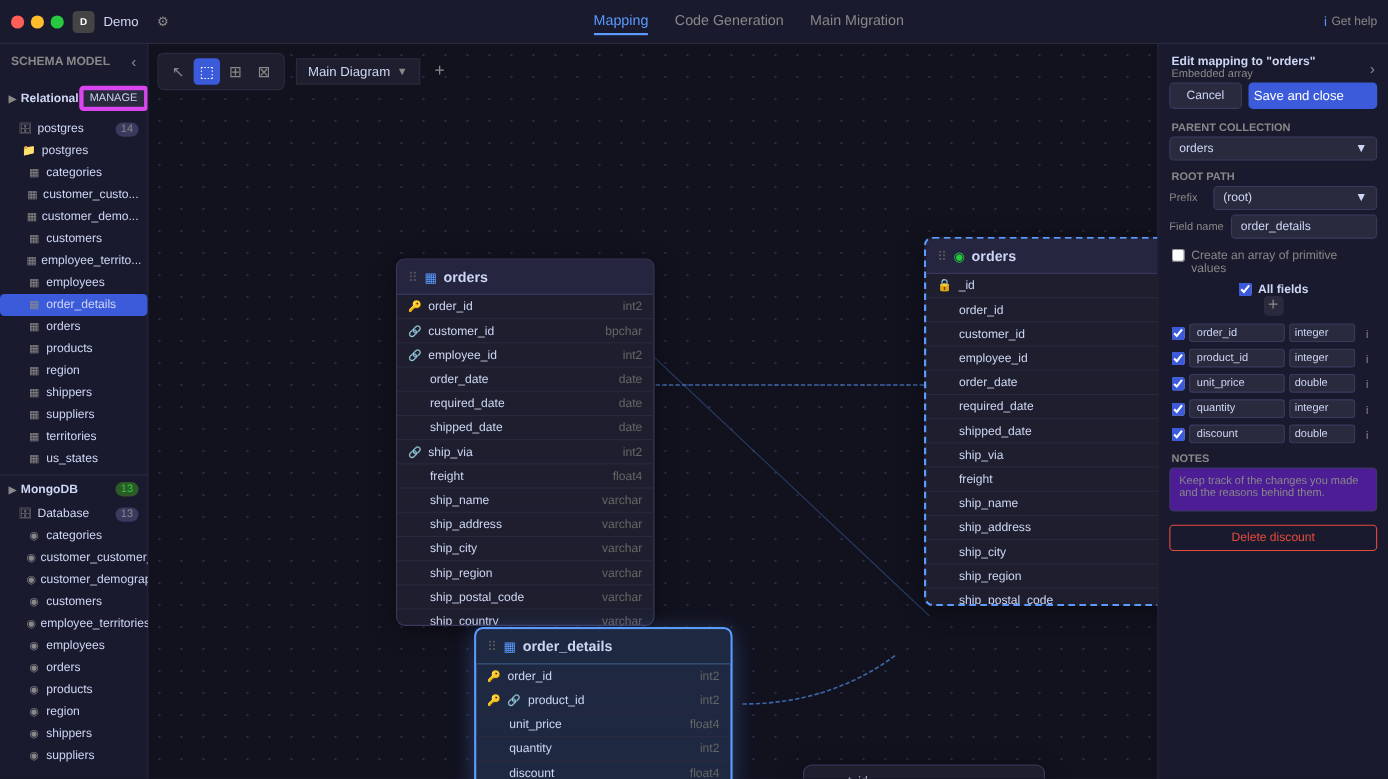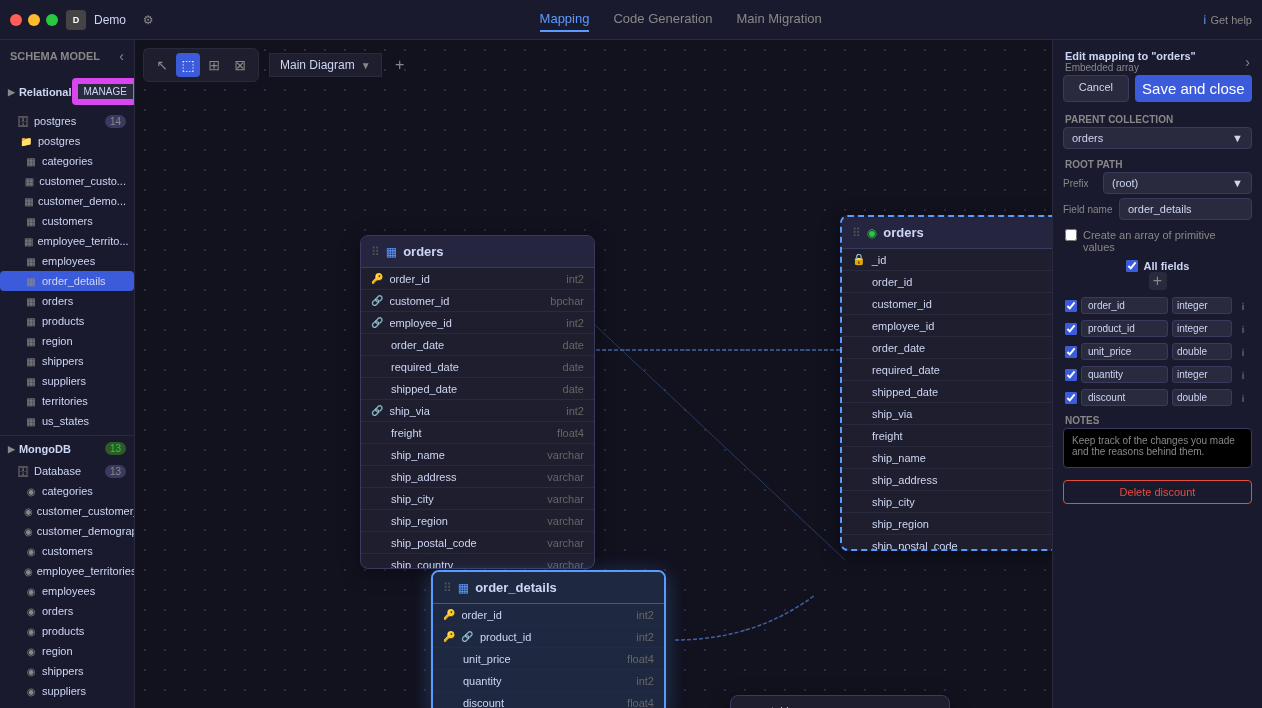--- a/index.html
+++ b/index.html
@@ -25,21 +25,21 @@
     
     .sidebar { width: 135px; background: #1a1a2e; border-right: 1px solid #2a2a3e; display: flex; flex-direction: column; overflow: hidden; }
     .sidebar-header { display: flex; align-items: center; justify-content: space-between; padding: 8px 10px; }
     .sidebar-title { font-size: 11px; color: #888; font-weight: 600; text-transform: uppercase; }
     .sidebar-collapse { cursor: pointer; color: #888; font-size: 14px; }
     .filter-row { display: flex; align-items: center; padding: 4px 8px; gap: 4px; }
     .filter-input { flex: 1; background: #2a2a3e; border: 1px solid #3a3a5e; border-radius: 4px; padding: 3px 6px; color: #cdd6f4; font-size: 11px; outline: none; }
     .section-header { display: flex; align-items: center; justify-content: space-between; padding: 6px 8px; }
     .section-label { font-size: 11px; font-weight: 600; color: #cdd6f4; display: flex; align-items: center; gap: 4px; }
     .section-label .chevron { font-size: 9px; color: #888; cursor: pointer; }
-    .manage-btn { font-size: 10px; background: #2a2a3e; border: 6px solid #d946ef; border-radius: 4px; padding: 2px 6px; color: #cdd6f4; cursor: pointer; }
+    .manage-btn { font-size: 10px; background: #2a2a3e; border: 4px solid #d946ef; border-radius: 4px; padding: 2px 6px; color: #cdd6f4; cursor: pointer; }
     .sidebar-item { display: flex; align-items: center; padding: 3px 8px 3px 16px; cursor: pointer; border-radius: 4px; gap: 4px; }
     .sidebar-item.active { background: #3b5bdb; }
     .sidebar-item .item-icon { width: 14px; height: 14px; display: flex; align-items: center; justify-content: center; font-size: 10px; color: #888; }
     .sidebar-item .item-label { font-size: 11px; color: #cdd6f4; flex: 1; }
     .sidebar-item .item-badge { font-size: 10px; background: #3a3a5e; border-radius: 8px; padding: 1px 5px; color: #888; }
 
     
     .canvas { flex: 1; background: #12121f; background-image: radial-gradient(circle, #2a2a4a 1px, transparent 1px); background-size: 20px 20px; position: relative; overflow: hidden; }
     .tool-btn { width: 24px; height: 24px; display: flex; align-items: center; justify-content: center; cursor: pointer; color: #888; border-radius: 4px; font-size: 14px; }
     .tool-btn.active { background: #3b5bdb; color: #fff; }
@@ -61,36 +61,36 @@
     .table-row .link-icon { color: #5b9afe; font-size: 10px; }
 
     
     .order-details-card { position: absolute; background: #1e2840; border: 2px solid #5b9afe; border-radius: 8px; min-width: 220px; overflow: hidden; box-shadow: 0 4px 20px rgba(91,154,254,0.3); }
     .order-details-card .table-card-header { background: #1e2840; border-bottom: 1px solid #3a5a8a; }
 
     
     .right-panel { width: 210px; background: #1a1a2e; border-left: 1px solid #2a2a3e; display: flex; flex-direction: column; overflow: hidden; }
     .rp-buttons { display: flex; gap: 6px; padding: 0 10px 8px; }
     .btn-cancel { flex: 1; background: #2a2a3e; border: 1px solid #3a3a5e; border-radius: 4px; padding: 5px; color: #cdd6f4; font-size: 11px; cursor: pointer; text-align: center; }
-    .btn-save { flex: 2; background: #3b5bdb; border: none; border-radius: 4px; padding: 5px; color: #fff; font-size: 15px; cursor: pointer; text-align: center; }
+    .btn-save { flex: 2; background: #3b5bdb; border: none; border-radius: 4px; padding: 5px; color: #fff; font-size: 12px; cursor: pointer; }
     .rp-section-label { font-size: 10px; color: #888; padding: 4px 12px 2px; font-weight: 600; text-transform: uppercase; }
     .rp-select { width: calc(100% - 20px); margin: 0 10px 6px; background: #2a2a3e; border: 1px solid #3a3a5e; border-radius: 4px; padding: 4px 8px; color: #cdd6f4; font-size: 11px; appearance: none; cursor: pointer; display: flex; align-items: center; justify-content: space-between; }
     .rp-input { width: calc(100% - 20px); margin: 0 10px 6px; background: #2a2a3e; border: 1px solid #3a3a5e; border-radius: 4px; padding: 4px 8px; color: #cdd6f4; font-size: 11px; outline: none; }
     .rp-checkbox-row { display: flex; align-items: flex-start; gap: 6px; padding: 3px 12px; }
     .rp-checkbox { width: 12px; height: 12px; accent-color: #3b5bdb; cursor: pointer; }
     .rp-checkbox-label { font-size: 11px; color: #888; }
     .rp-all-fields-row { display: flex; align-items: center; justify-content: space-between; padding: 4px 12px; flex-direction: column; }
     .rp-add-btn { width: 18px; height: 18px; display: flex; align-items: center; justify-content: center; cursor: pointer; color: #888; font-size: 16px; background: #2a2a3e; border-radius: 4px; }
     .field-row { display: flex; align-items: center; gap: 4px; padding: 3px 12px; }
     .field-checkbox { width: 12px; height: 12px; accent-color: #3b5bdb; }
     .field-name-box { flex: 1; background: #2a2a3e; border: 1px solid #3a3a5e; border-radius: 3px; padding: 2px 6px; font-size: 10px; color: #cdd6f4; }
     .field-type-select { width: 60px; background: #2a2a3e; border: 1px solid #3a3a5e; border-radius: 3px; padding: 2px 4px; font-size: 10px; color: #cdd6f4; appearance: none; cursor: pointer; }
     .field-info-icon { width: 14px; height: 14px; display: flex; align-items: center; justify-content: center; font-size: 10px; color: #888; cursor: pointer; }
     .rp-notes-label { font-size: 10px; color: #888; padding: 6px 12px 2px; font-weight: 600; text-transform: uppercase; }
-    .rp-notes-area { width: calc(100% - 20px); margin: 0 10px 8px; background: #000000; border: 1px solid #3a3a5e; border-radius: 4px; padding: 6px 8px; color: #888; font-size: 10px; min-height: 40px; font-family: inherit; }
+    .rp-notes-area { width: calc(100% - 20px); margin: 0 10px 8px; background: #4c1d95; border: 1px solid #3a3a5e; border-radius: 4px; padding: 6px 8px; color: #888; font-size: 10px; min-height: 40px; font-family: inherit; }
     .rp-delete-btn { margin: 4px 10px; background: transparent; border: 1px solid #e74c3c; border-radius: 4px; padding: 5px; color: #e74c3c; font-size: 11px; cursor: pointer; text-align: center; }
 
     
     .mongodb-header { display: flex; align-items: center; justify-content: space-between; padding: 6px 8px; border-top: 1px solid #2a2a3e; margin-top: 4px; }
     .mongodb-badge { font-size: 10px; background: #2d5a27; border-radius: 8px; padding: 1px 5px; color: #27c93f; }
 
     
     .connector-svg { position: absolute; top: 0; left: 0; width: 100%; height: 100%; pointer-events: none; }
 
     

